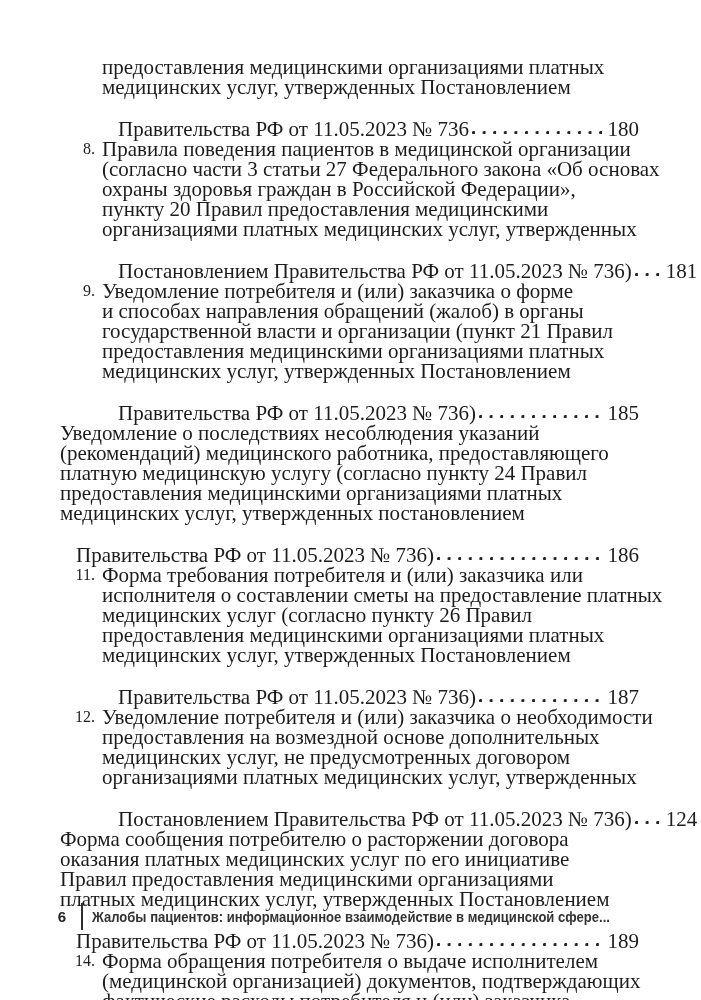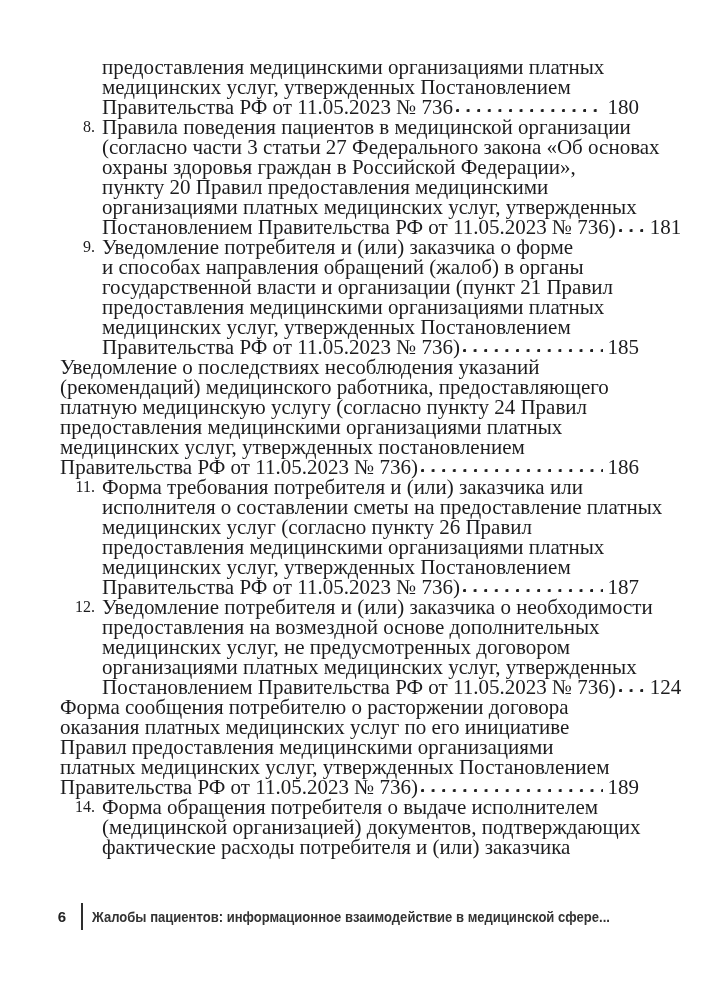--- a/index.html
+++ b/index.html
@@ -34,33 +34,33 @@
   .entry-body { flex: 1; min-width: 0; }
   .line {
     font-size: 21px;
     line-height: 20px;
     white-space: nowrap;
   }
   .lastline {
     display: flex;
     align-items: baseline;
   }
-  .tail { white-space: nowrap; }
+  .tail { white-space: nowrap; margin-left: 16px; }
   .leader {
     flex: 1 1 auto;
     min-width: 26px;
     align-self: flex-end;
     height: 5px;
     margin: 0 5px 3px 3px;
     background-image: radial-gradient(circle at 1.6px 1.6px, #222222 1.35px, transparent 1.8px);
     background-repeat: repeat-x;
     background-size: 10.6px 5px;
     background-position: left bottom;
   }
-  .pageno { white-space: nowrap; }
+  .pageno { white-space: nowrap; margin-top: 22px; }
 
   .footer {
     position: absolute;
     left: 50px;
     top: 903px;
     display: flex;
     align-items: center;
     font-family: "Liberation Sans", "DejaVu Sans", sans-serif;
   }
   .footer-num {

